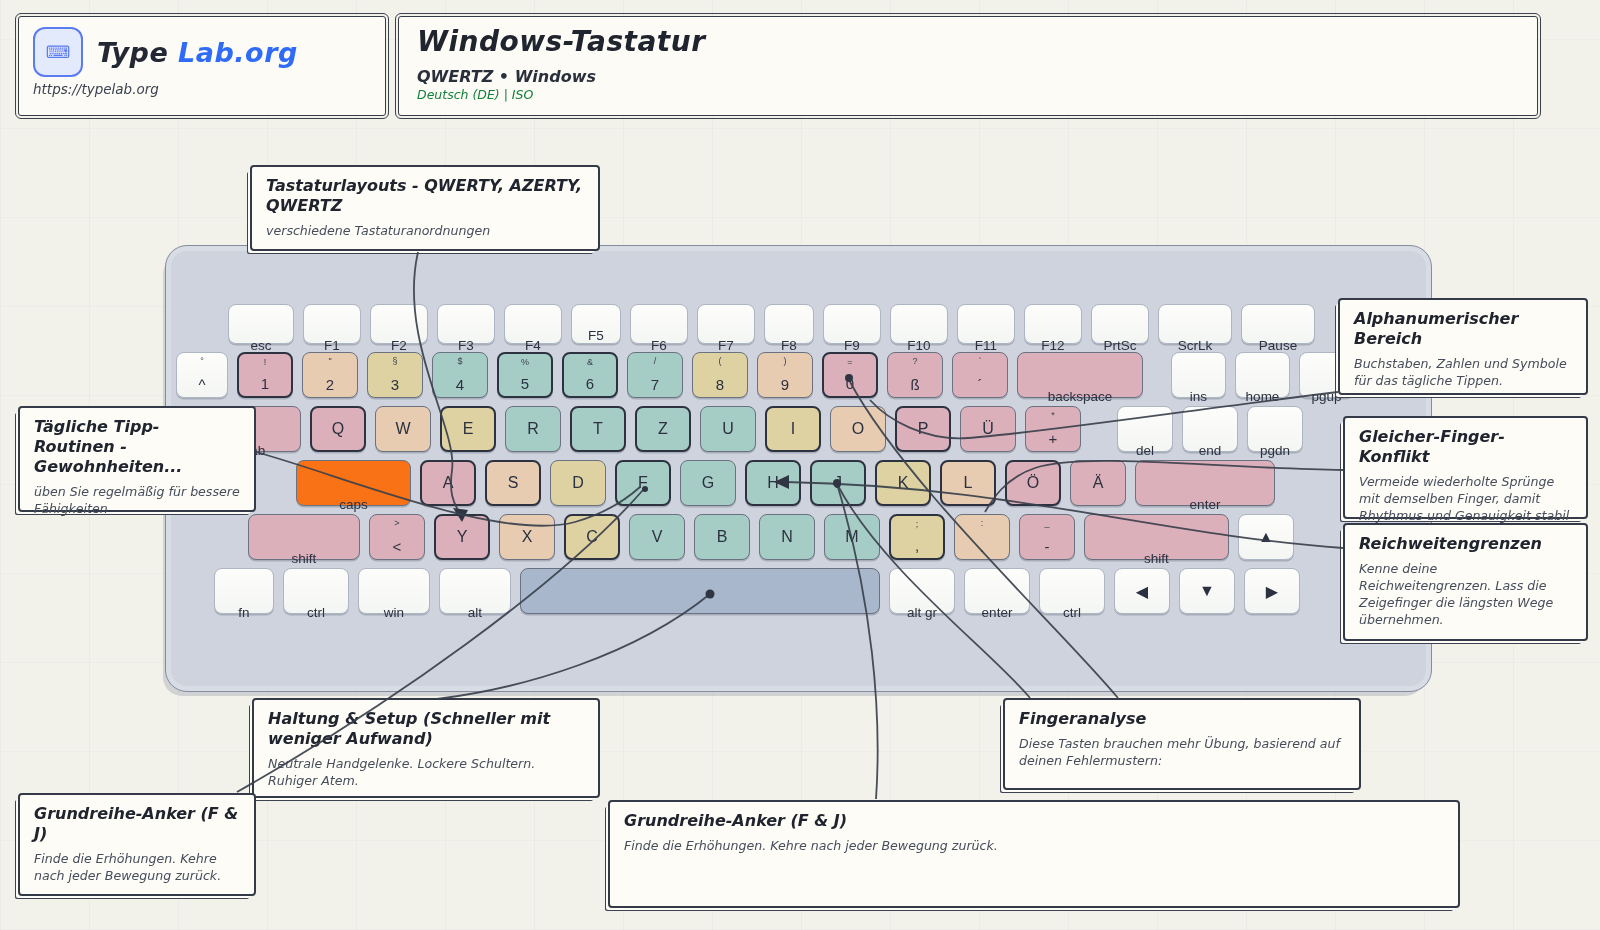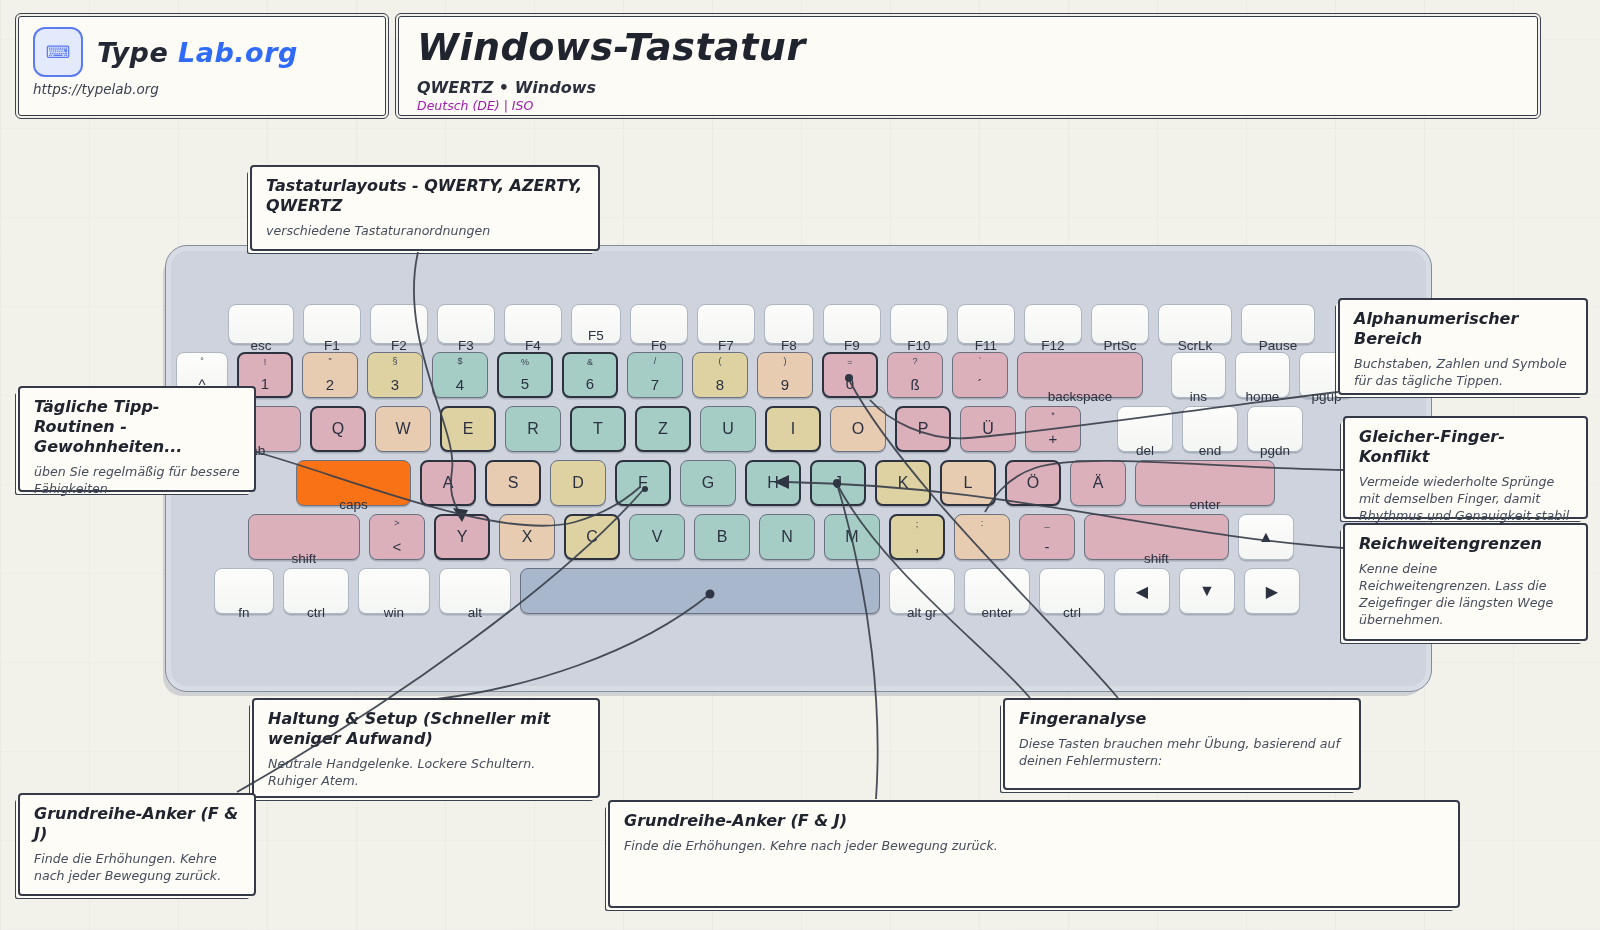--- a/index.html
+++ b/index.html
@@ -14,23 +14,23 @@
     outline:1.2px solid #3c4250;outline-offset:2.5px;box-sizing:border-box;z-index:20;}
   #logo-box{left:18px;top:16px;width:368px;height:100px;padding:10px 14px;}
   #logo-row{display:flex;align-items:center;gap:14px;}
   #logo-icon{width:46px;height:46px;border:2.6px solid #5b7bf0;border-radius:12px;background:#e3eafc;
     display:flex;align-items:center;justify-content:center;color:#5b7bf0;font-size:17px;}
   .brand{font-family:"DejaVu Sans",sans-serif;font-style:italic;font-weight:600;font-size:27px;color:#232834;letter-spacing:.5px;}
   .brand .blue{color:#2f6bf6;}
   #logo-url{font-family:"DejaVu Sans",sans-serif;font-style:italic;font-size:13.5px;color:#3a4150;margin-top:4px;}
 
   #header-box{left:398px;top:16px;width:1140px;height:100px;padding:8px 18px;}
-  #page-title{font-family:"DejaVu Sans",sans-serif;font-style:italic;font-weight:700;font-size:38px;color:#20242f;letter-spacing:.5px;}
+  #page-title{font-family:"DejaVu Sans",sans-serif;font-style:italic;font-weight:700;font-size:28px;color:#20242f;letter-spacing:.5px;}
   #page-subtitle{font-family:"DejaVu Sans",sans-serif;font-style:italic;font-weight:700;font-size:16px;color:#2a2f3c;margin-top:9px;}
-  #page-meta{font-family:"DejaVu Sans",sans-serif;font-style:italic;font-size:12.5px;color:#a21caf;margin-top:1px;}
+  #page-meta{font-family:"DejaVu Sans",sans-serif;font-style:italic;font-size:12.5px;color:#15803d;margin-top:1px;}
 
   
   #keyboard-body{position:absolute;left:165px;top:245px;width:1265px;height:445px;background:#ced3dd;
     border:1.6px solid #848da0;border-radius:22px;z-index:10;
     box-shadow:-5px 7px 0 -3px rgba(145,152,168,.35), inset 0 0 0 5px rgba(255,255,255,.22);}
   .krow{position:absolute;display:flex;gap:9px;}
   .key{position:relative;box-sizing:border-box;border-radius:8px;border:1.2px solid #6a7181;
     display:flex;flex-direction:column;align-items:center;justify-content:center;
     color:#2b3140;box-shadow:0 1.5px 0 rgba(70,76,92,.28);flex:0 0 auto;}
   .key.c-white{border-color:#aeb5c3;background-image:linear-gradient(#fdfdfb,#f4f6f3);}
@@ -45,21 +45,21 @@
   
   .callout{position:absolute;background:#fdfcf6;border:2px solid #343a47;border-radius:4px;
     padding:9px 14px;box-sizing:border-box;z-index:30;
     box-shadow:-4px 4px 0 -2px #fdfcf6, -5px 5px 0 -2px #3c4250;}
   .co-title{font-family:"DejaVu Sans",sans-serif;font-style:italic;font-weight:600;font-size:16px;color:#20242f;line-height:1.25;}
   .co-body{font-family:"DejaVu Sans",sans-serif;font-style:italic;font-size:12.6px;color:#464d5c;line-height:1.35;margin-top:6px;}
   #co-layouts{left:250px;top:165px;width:350px;height:86px;}
   #co-alnum{left:1338px;top:298px;width:250px;height:97px;}
   #co-same-finger{left:1343px;top:416px;width:245px;height:103px;}
   #co-reach{left:1343px;top:523px;width:245px;height:118px;}
-  #co-routines{left:18px;top:386px;width:238px;height:106px;}
+  #co-routines{left:18px;top:406px;width:238px;height:106px;}
   #co-posture{left:252px;top:698px;width:348px;height:100px;}
   #co-finger{left:1003px;top:698px;width:358px;height:92px;}
   #co-home-left{left:18px;top:793px;width:238px;height:103px;}
   #co-home-mid{left:608px;top:800px;width:852px;height:108px;}
 
   
   #connectors{position:absolute;left:0;top:0;z-index:50;pointer-events:none;}
   #connectors path{fill:none;stroke:#3a404c;stroke-width:1.8;opacity:.92;}
   #connectors circle{fill:#2f3542;}
   #connectors polygon{fill:#2f3542;}

